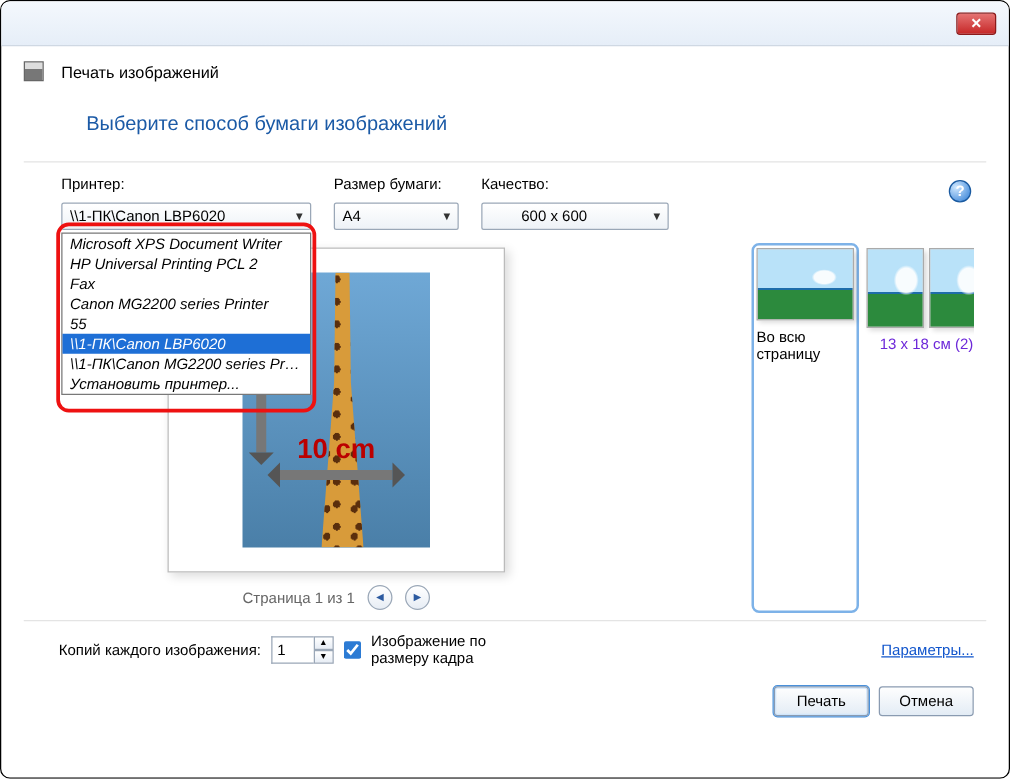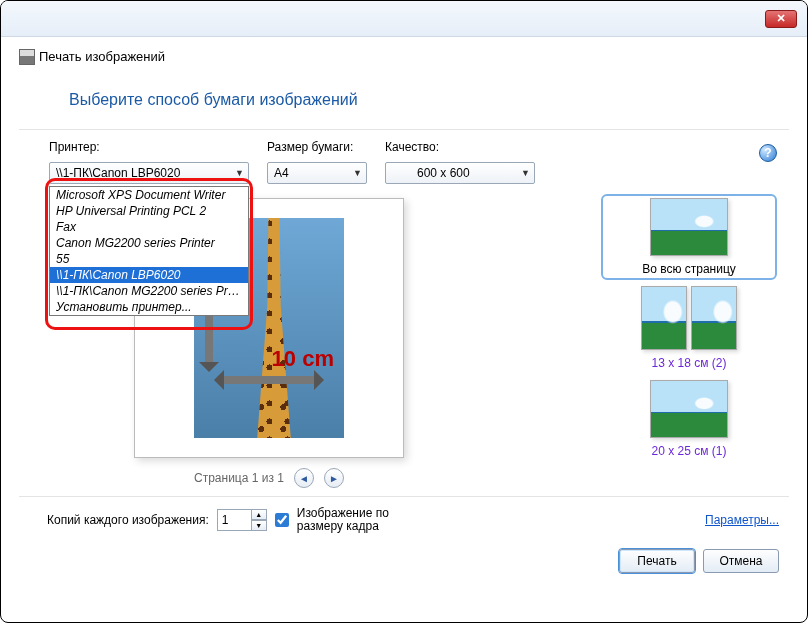--- a/index.html
+++ b/index.html
@@ -13,21 +13,21 @@
     border-bottom: 1px solid #cfd8e3; display:flex; align-items:center; justify-content:flex-end;
     padding:0 10px;
   }
   .close-btn {
     width:32px; height:18px; border-radius:3px;
     background:linear-gradient(to bottom,#e57373,#c62828);
     border:1px solid #8b1a1a; display:flex; align-items:center; justify-content:center;
     color:#fff; font-size:11px; font-weight:bold; cursor:pointer;
   }
   .header-row {
-    display:flex; gap:4px; padding:12px 18px 6px 18px;
+    display:flex; align-items:center; gap:14px; padding:12px 18px 6px 18px;
   }
   .printer-ico {
     width:16px; height:16px; background:#888; display:inline-block;
     background: linear-gradient(to bottom,#ddd 40%,#777 40%); border:1px solid #666;
   }
   .header-row span { font-size:13px; }
   .subtitle { color:#1b5aa6; font-size:16px; padding:20px 0 20px 68px; }
   .sep { height:1px; background:#e4e4e4; margin:0 18px; }
   .controls {
     display:flex; gap:18px; padding:10px 28px 6px 48px; align-items:flex-start; position:relative;
@@ -85,38 +85,38 @@
   .dim-h {
     position:absolute; left:10px; right:10px; top:150px; height:24px;
     display:flex; align-items:center; justify-content:center;
   }
   .dim-h::before,.dim-h::after{
     content:""; width:0; height:0; border:10px solid transparent;
   }
   .dim-h::before{ border-right-color:#555; margin-right:auto;}
   .dim-h::after { border-left-color:#555; margin-left:auto;}
   .dim-h .bar{ flex:1; height:8px; background:#777;}
-  .dim-h .lbl{ position:absolute; top:-22px; left:0; right:0; text-align:right; color:#b00; font-size:22px; font-weight:600;}
+  .dim-h .lbl{ position:absolute; top:-22px; left:0; right:0; text-align:center; color:#b00; font-size:22px; font-weight:600;}
   .dim-v {
     position:absolute; left:4px; top:12px; width:22px; bottom:56px;
     display:flex; flex-direction:column; align-items:center;
   }
   .dim-v .bar{ flex:1; width:8px; background:#777;}
   .dim-v::before,.dim-v::after{ content:""; width:0;height:0;border:10px solid transparent;}
   .dim-v::before{ border-bottom-color:#555;}
   .dim-v::after { border-top-color:#555;}
   .dim-v .lbl{ position:absolute; left:12px; top:50%; transform:translateY(-50%) rotate(-90deg); transform-origin:left; color:#b00; font-size:18px;}
   .page-nav { display:flex; align-items:center; gap:10px; margin-top:10px; color:#666; font-size:12px;}
   .nav-btn { width:20px;height:20px;border-radius:50%;border:1px solid #9aa7b7;
     background:linear-gradient(to bottom,#fff,#e7edf5); display:flex;align-items:center;justify-content:center;
     font-size:10px; color:#2c5aa0; cursor:pointer;}
   
   .layouts-pane {
     flex:1; max-width:180px; margin-left:auto; overflow:auto;
-    display:flex; flex-direction:column; gap:10px; padding:4px 6px 4px 6px;
+    display:flex; gap:10px; padding:4px 6px 4px 6px;
   }
   .layout-item { display:flex; flex-direction:column; align-items:center; gap:6px; cursor:pointer;}
   .thumb {
     width:78px; height:58px; border:1px solid #aaa; box-shadow:2px 2px 4px rgba(0,0,0,.15);
     background:linear-gradient(to bottom,#b9e2f9 55%,#1f6daa 55% 58%,#2c8a3d 58%);
     position:relative;
   }
   .thumb::after{ content:""; position:absolute; inset:0;
     background:radial-gradient(ellipse at 70% 40%,rgba(255,255,255,.9) 8px,transparent 10px);}
   .thumb.portrait{ width:46px; height:64px;}

